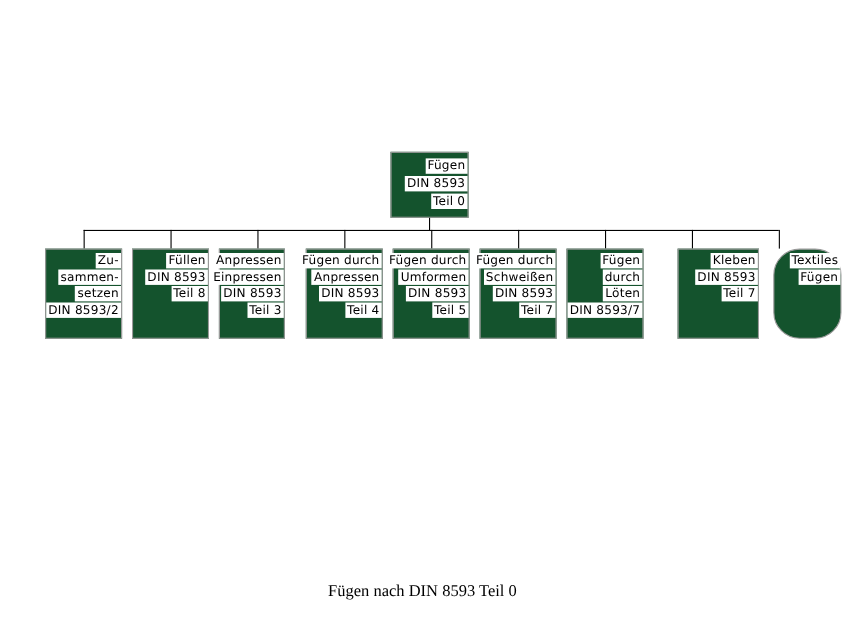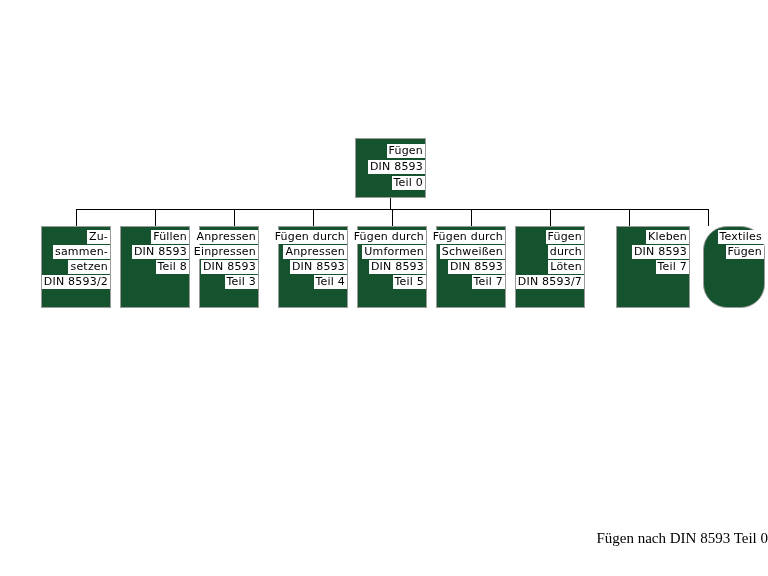--- a/index.html
+++ b/index.html
@@ -76,21 +76,21 @@
     height: 1px;
     background: #000000;
   }
 
   
   #caption {
     position: absolute;
     left: 0;
     top: 530px;
     width: 768px;
-    text-align: right;
+    text-align: center;
     font-family: "Liberation Serif", "DejaVu Serif", serif;
     font-size: 15px;
     color: #000000;
   }
 </style>
 </head>
 <body>
 
 <div id="canvas">
 

